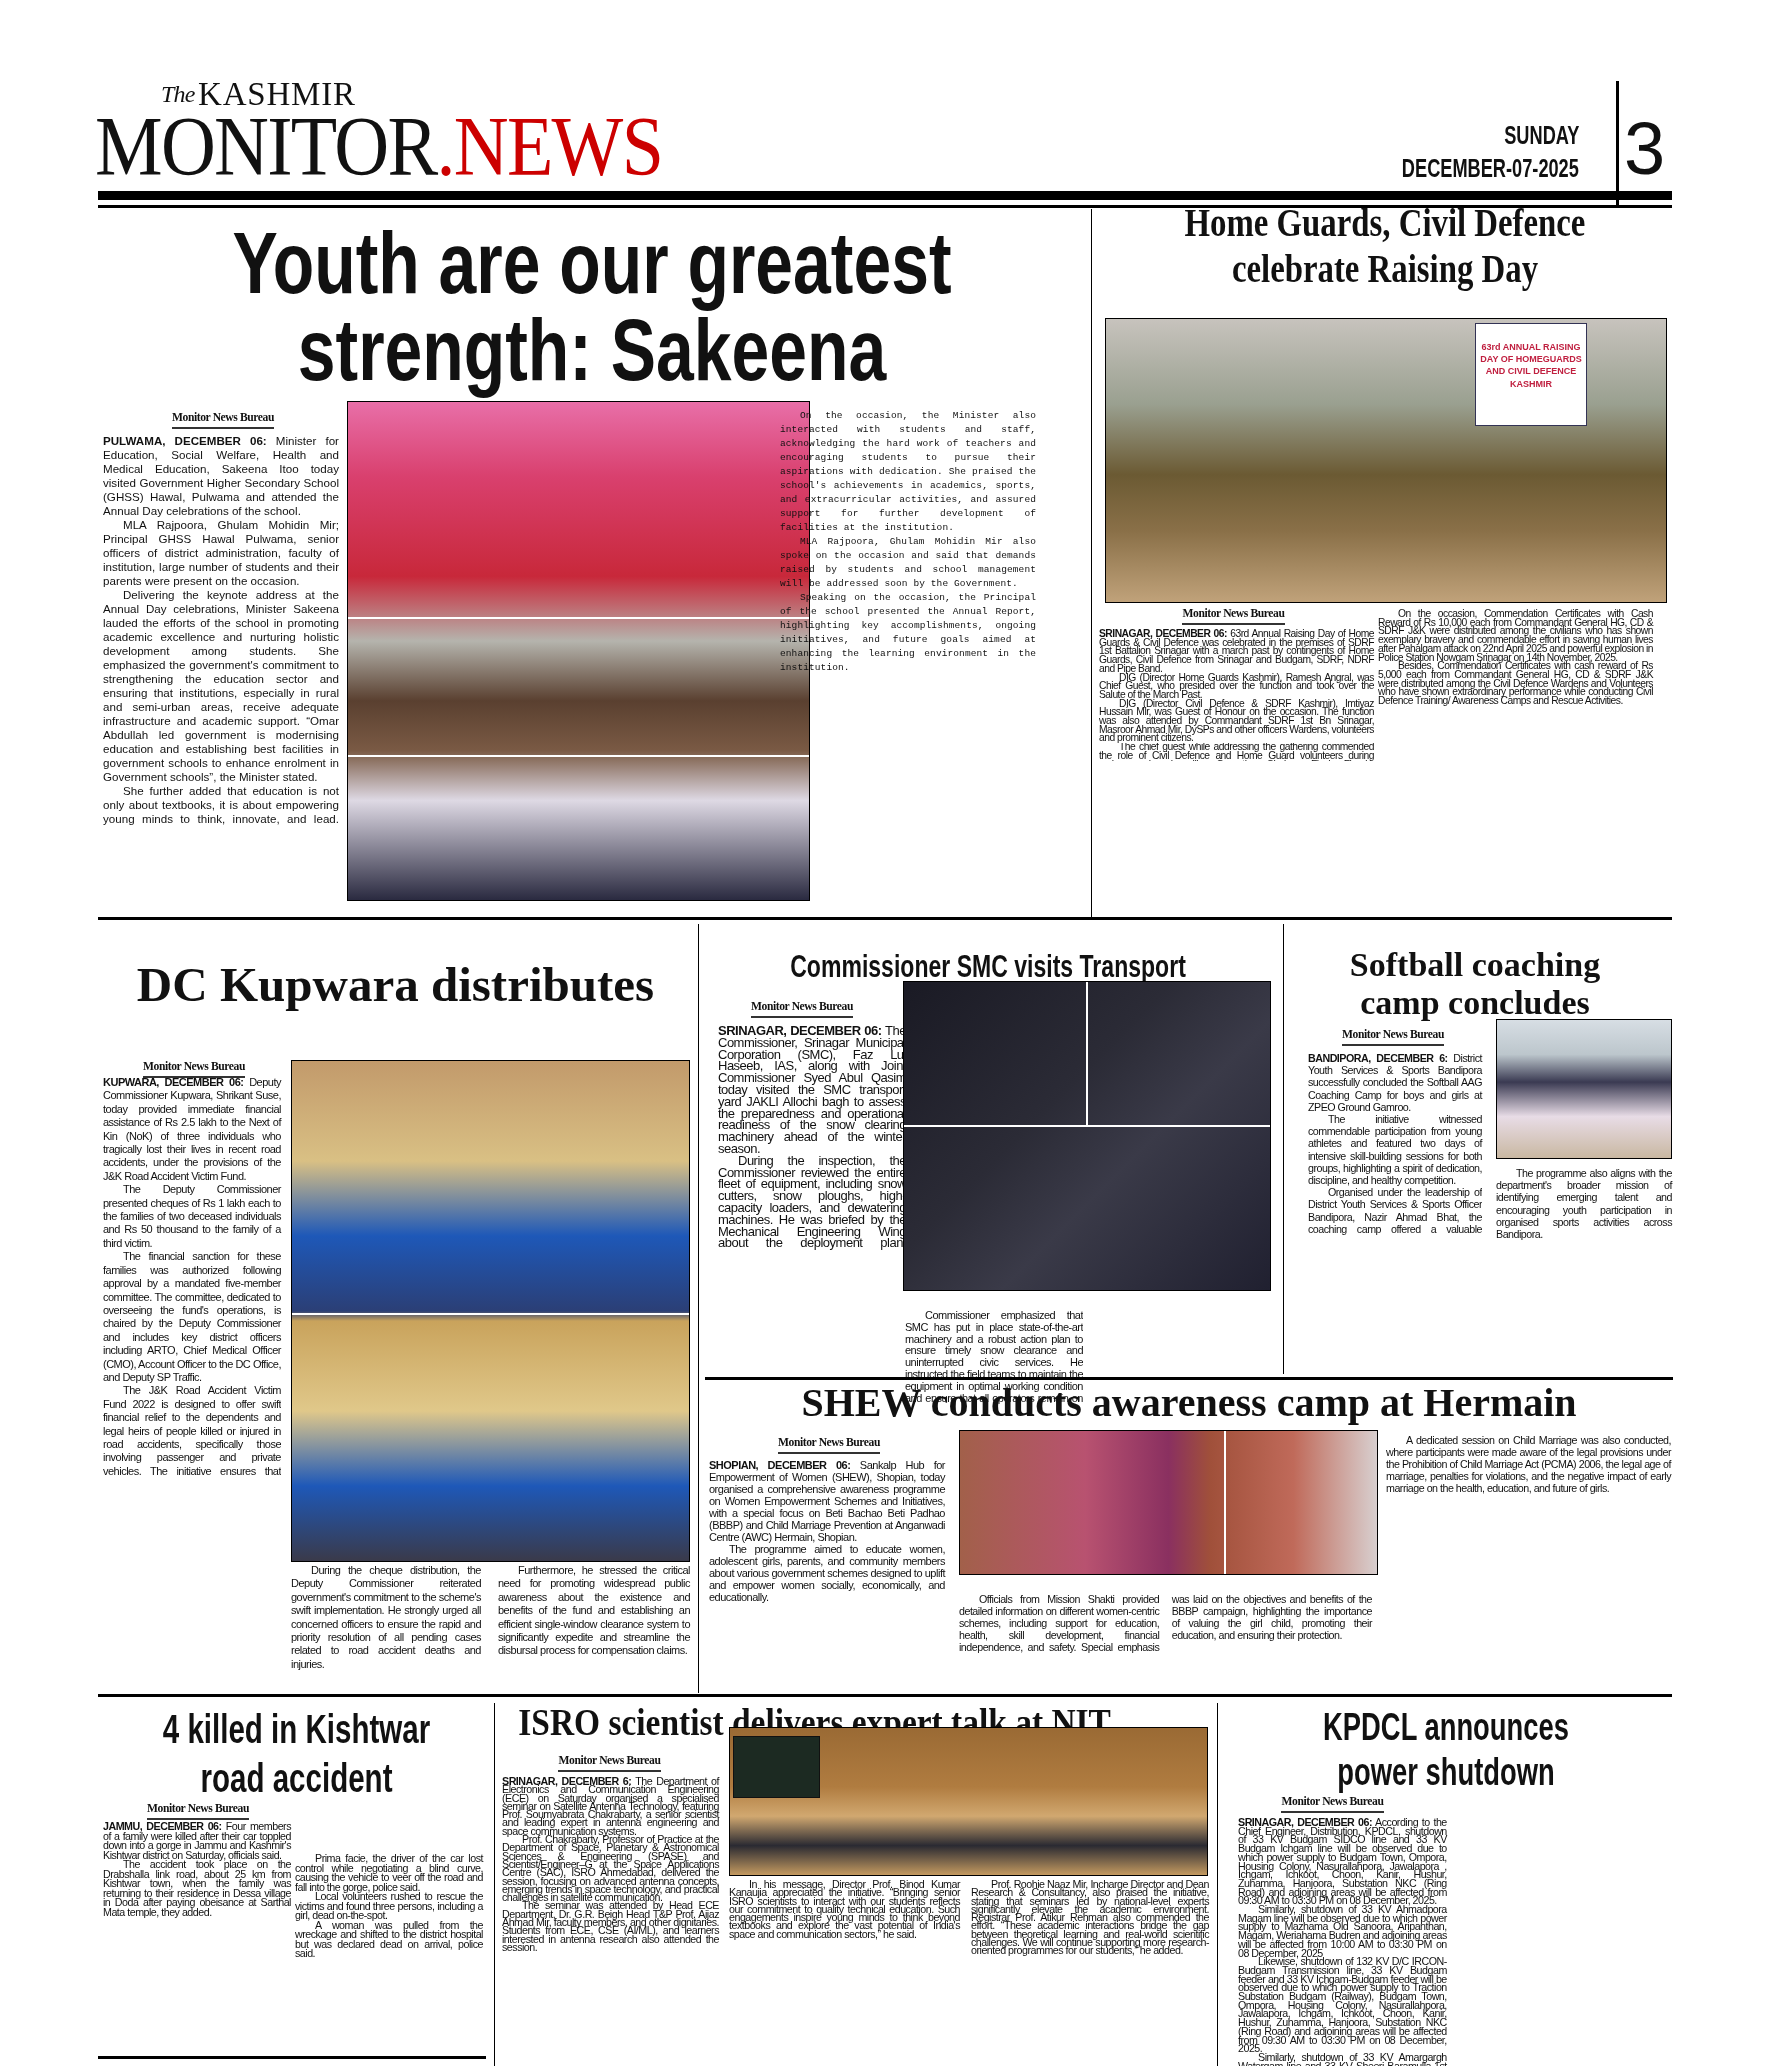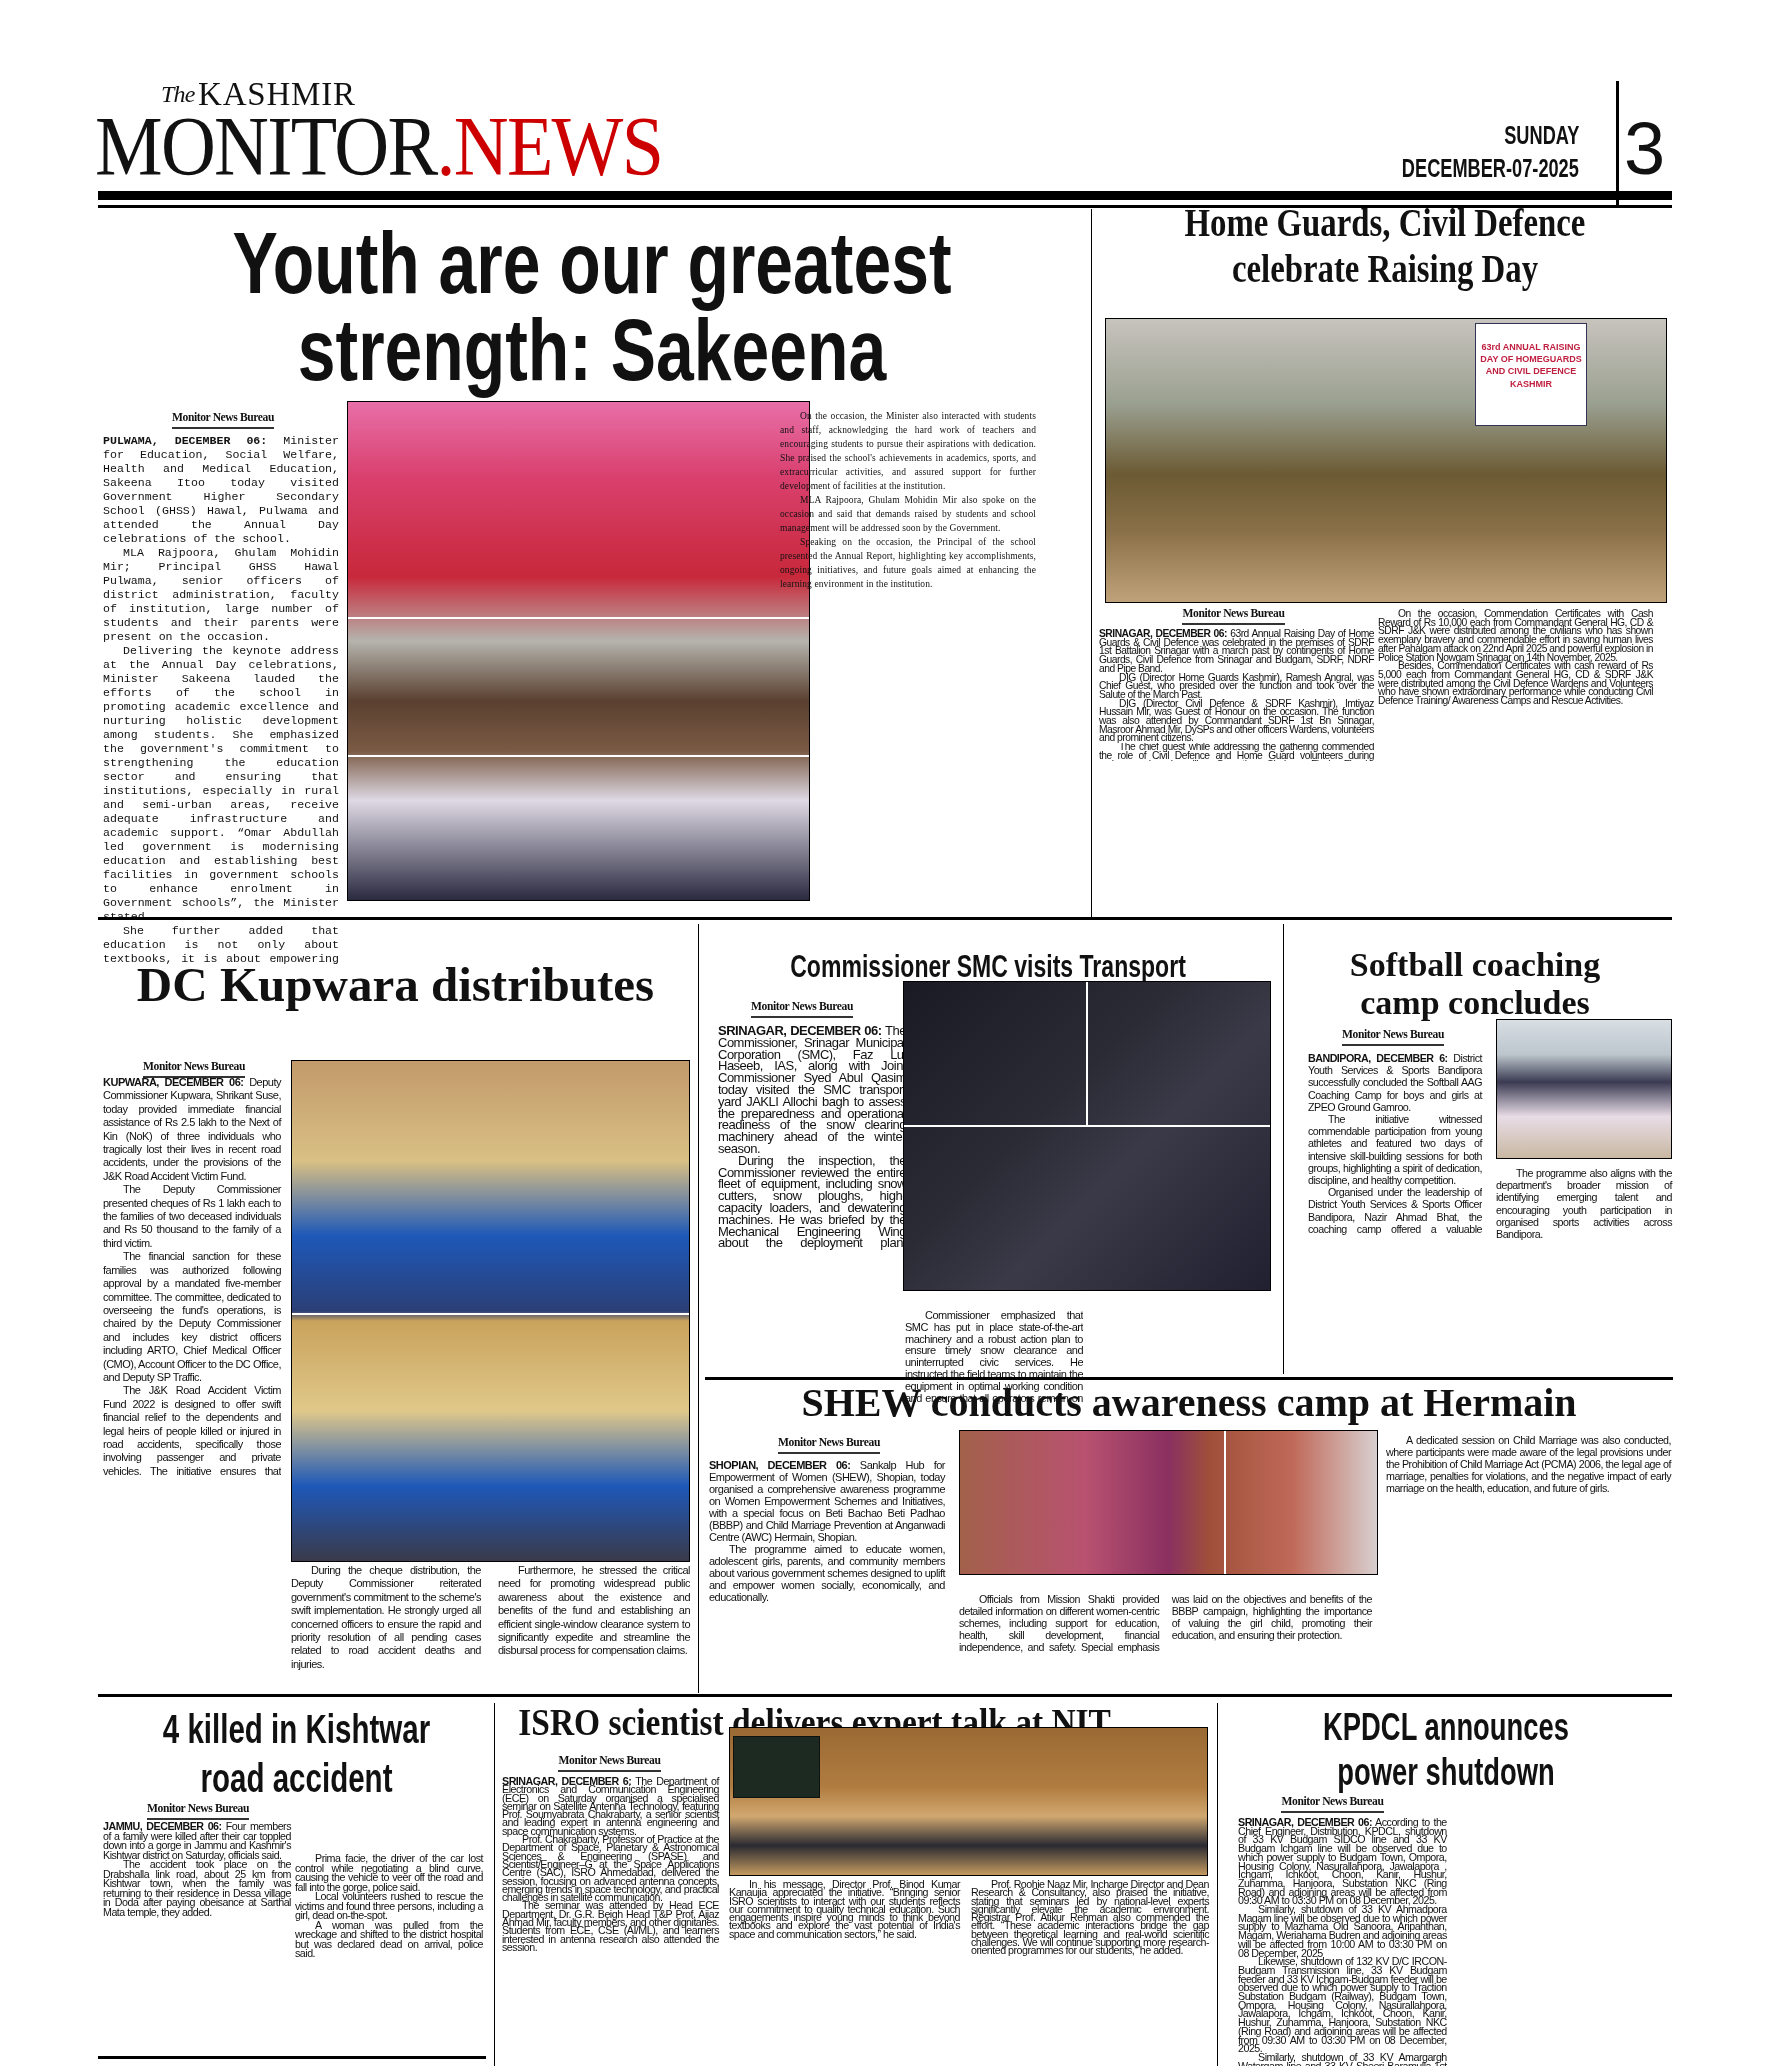--- a/index.html
+++ b/index.html
@@ -14,21 +14,21 @@
 .hdr-date{right:188px;top:153px;font-family:"Liberation Sans",sans-serif;font-weight:bold;font-size:26px;text-align:right;transform:scaleX(0.7);transform-origin:right top;white-space:nowrap}
 .page-num{left:1624px;top:112px;font-family:"Liberation Sans",sans-serif;font-size:74px;line-height:1}
 .vrule-hdr{left:1616px;top:81px;width:2.5px;height:124px;background:#000}
 .top-rule1{left:98px;top:191px;width:1574px;height:9px;background:#000}
 .top-rule2{left:98px;top:205px;width:1574px;height:3.3px;background:#000}
 .headline{font-family:"Liberation Sans",sans-serif;font-weight:bold;text-align:center;line-height:1.05}
 .h-cond{transform:scaleX(0.72);transform-origin:center top}
 .h-serif{font-family:"Liberation Serif",serif;font-weight:bold}
 .byline{font-family:"Liberation Serif",serif;font-weight:bold;font-size:11.6px;text-align:center;letter-spacing:-0.4px;padding-bottom:2.5px;border-bottom:2.1px double #333;display:inline-block}
 .byline-wrap{text-align:center}
-.body{font-family:Liberation Mono, monospace;font-size:11px;line-height:13.4px;text-align:justify;hyphens:auto}
+.body{font-family:Liberation Sans, sans-serif;font-size:11px;line-height:13.4px;text-align:justify;hyphens:auto}
 .body p{text-indent:20px}
 .body p.first{text-indent:0}
 .dl{font-weight:bold}
 .narrow{font-family:"Liberation Sans",sans-serif;font-size:10.3px;line-height:13px;letter-spacing:-0.5px}
 .photo{border:1.7px solid #000;overflow:hidden}
 .hrule{height:3.3px;background:#000}
 .vrule{width:1.2px;background:#000}
 </style>
 </head>
 <body>
@@ -53,21 +53,21 @@
 <div class="abs body" style="left:103px;top:434px;width:236px;font-size:11.6px;line-height:14px">
   <p class="first"><span class="dl">PULWAMA, DECEMBER 06:</span> <span>Minister for Education, Social Welfare, Health and Medical Education, Sakeena Itoo today visited Government Higher Secondary School (GHSS) Hawal, Pulwama and attended the Annual Day celebrations of the school.</span></p>
   <p>MLA Rajpoora, Ghulam Mohidin Mir; Principal GHSS Hawal Pulwama, senior officers of district administration, faculty of institution, large number of students and their parents were present on the occasion.</p>
   <p>Delivering the keynote address at the Annual Day celebrations, Minister Sakeena lauded the efforts of the school in promoting academic excellence and nurturing holistic development among students. She emphasized the government's commitment to strengthening the education sector and ensuring that institutions, especially in rural and semi-urban areas, receive adequate infrastructure and academic support. “Omar Abdullah led government is modernising education and establishing best facilities in government schools to enhance enrolment in Government schools”, the Minister stated.</p>
   <p style="height:41px;overflow:hidden">She further added that education is not only about textbooks, it is about empowering young minds to think, innovate, and lead. “Our youth are our greatest strength, and it is our responsibility to provide them with opportunities and make them confident, capable and compassionate citizens”, Minister Sakeena said.</p>
 </div>
 <div class="abs photo" style="left:347px;top:401px;width:463px;height:500px;background:linear-gradient(180deg,#e86fa8 0%,#d9406e 15%,#c8283a 35%,#b5b4ad 48%,#5a4030 60%,#7a5a44 70%,#ded9e4 80%,#2a2a40 100%)">
   <div style="position:absolute;left:0;top:215px;width:100%;height:1.7px;background:#fff"></div>
   <div style="position:absolute;left:0;top:353px;width:100%;height:1.7px;background:#fff"></div>
 </div>
-<div class="abs body" style="left:780px;top:409px;width:256px;font-size:11px;line-height:14px;font-family:Liberation Serif, serif;font-size:9.5px;letter-spacing:0.1px">
+<div class="abs body" style="left:780px;top:409px;width:256px;font-size:11px;line-height:14px;font-family:Liberation Mono, monospace;font-size:9.5px;letter-spacing:0.1px">
   <p>On the occasion, the Minister also interacted with students and staff, acknowledging the hard work of teachers and encouraging students to pursue their aspirations with dedication. She praised the school's achievements in academics, sports, and extracurricular activities, and assured support for further development of facilities at the institution.</p>
   <p>MLA Rajpoora, Ghulam Mohidin Mir also spoke on the occasion and said that demands raised by students and school management will be addressed soon by the Government.</p>
   <p>Speaking on the occasion, the Principal of the school presented the Annual Report, highlighting key accomplishments, ongoing initiatives, and future goals aimed at enhancing the learning environment in the institution.</p>
 </div>
 <div class="abs vrule" style="left:1091px;top:209px;height:709px"></div>
 
 <div class="abs headline h-serif" style="left:1097px;top:200px;width:576px;font-size:40px;line-height:46px">
   <div style="transform:scaleX(0.82)">Home Guards, Civil Defence</div>
   <div style="transform:scaleX(0.82)">celebrate Raising Day</div>
 </div>

